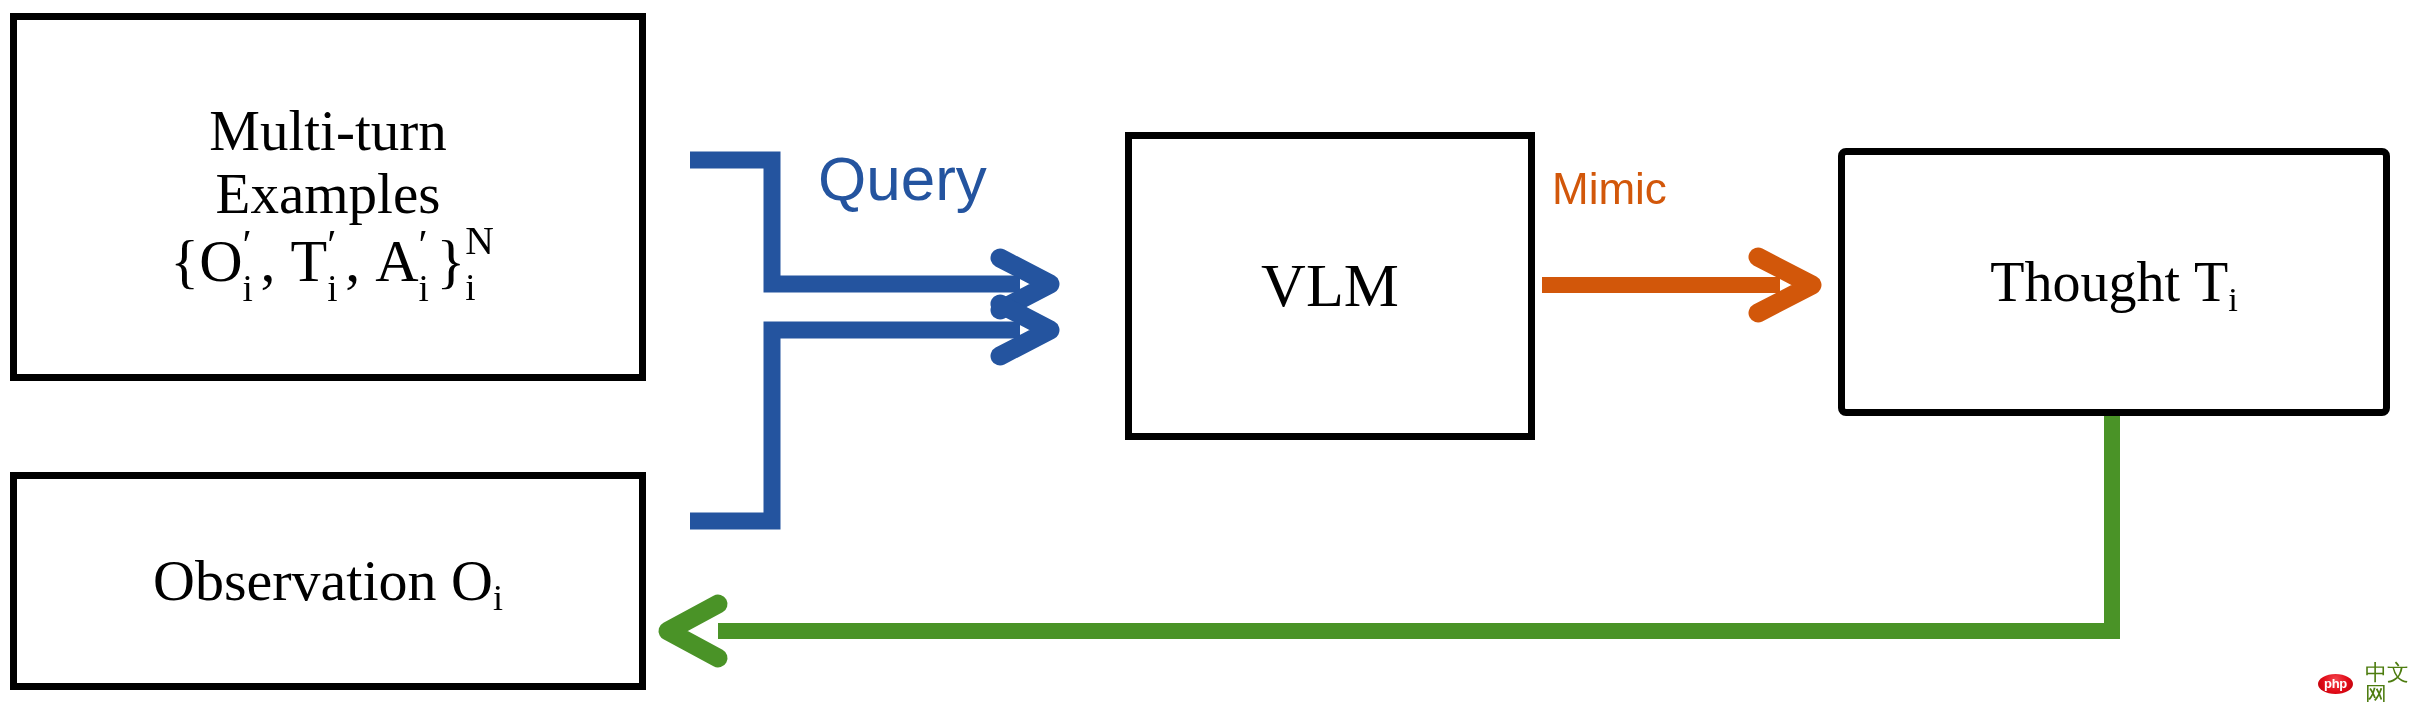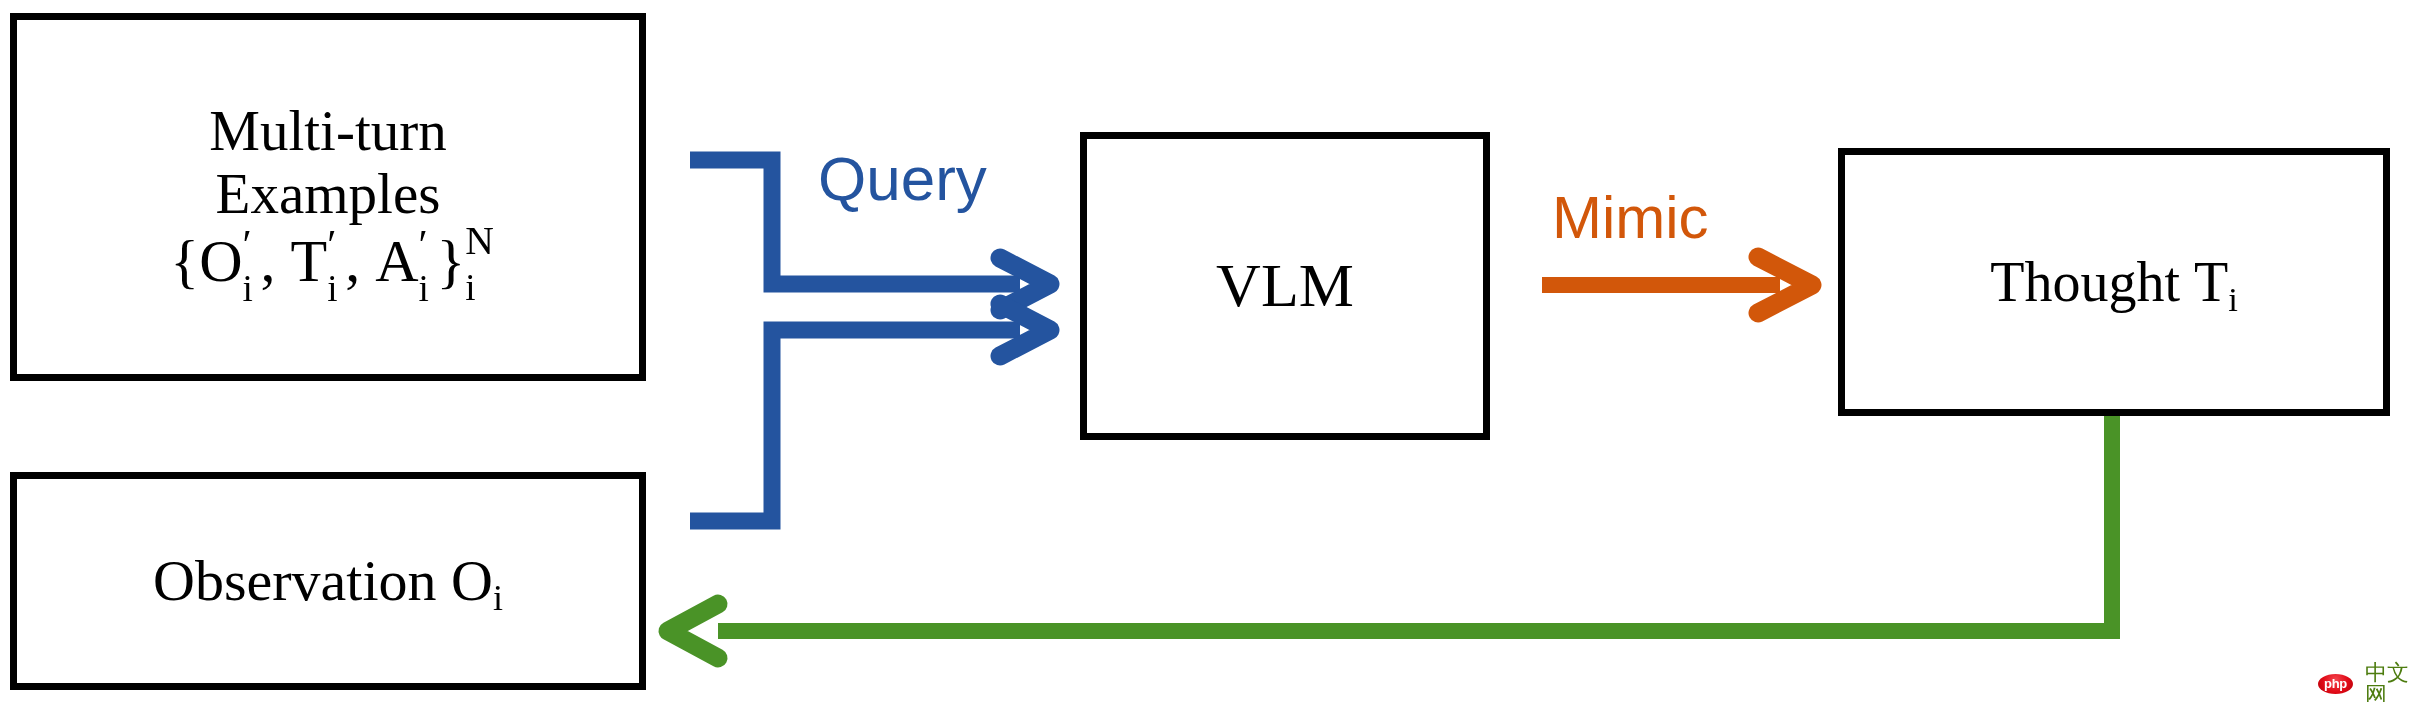--- a/index.html
+++ b/index.html
@@ -36,22 +36,22 @@
     align-items: center;
     justify-content: center;
     font-family: "Liberation Serif", "DejaVu Serif", serif;
     color: #000000;
     line-height: 1.12;
     text-align: center;
   }
 
   #box-examples { left: 10px;   top: 13px;  width: 636px; height: 368px; }
   #box-observation { left: 10px; top: 472px; width: 636px; height: 218px; justify-content: center; }
-  #box-vlm { left: 1080px; top: 132px; width: 410px; height: 308px; }
-  #box-thought { left: 1838px; top: 148px; width: 552px; height: 268px; }
+  #box-vlm { left: 1125px; top: 132px; width: 410px; height: 308px; }
+  #box-thought { left: 1838px; top: 148px; width: 552px; height: 268px; border-radius: 8px; }
 
   .node-line {
     display: block;
     white-space: nowrap;
   }
 
   #box-examples .node-line { font-size: 57px; }
   #box-examples .math-line { font-size: 60px; margin-top: 2px; }
   #box-observation .node-line { font-size: 58px; }
   #box-vlm .node-line { font-size: 62px; }
@@ -109,22 +109,22 @@
     font-family: "Liberation Sans", "DejaVu Sans", sans-serif;
     white-space: nowrap;
     line-height: 1;
   }
   #label-query {
     left: 818px; top: 148px;
     font-size: 62px;
     color: #24549F;
   }
   #label-mimic {
-    left: 1552px; top: 188px;
-    font-size: 60px;
+    left: 1552px; top: 167px;
+    font-size: 44px;
     color: #D2570A;
   }
   #label-execute {
     left: 1188px; top: 529px;
     font-size: 62px;
     color: #4A9327;
   }
 
   
   #watermark {

